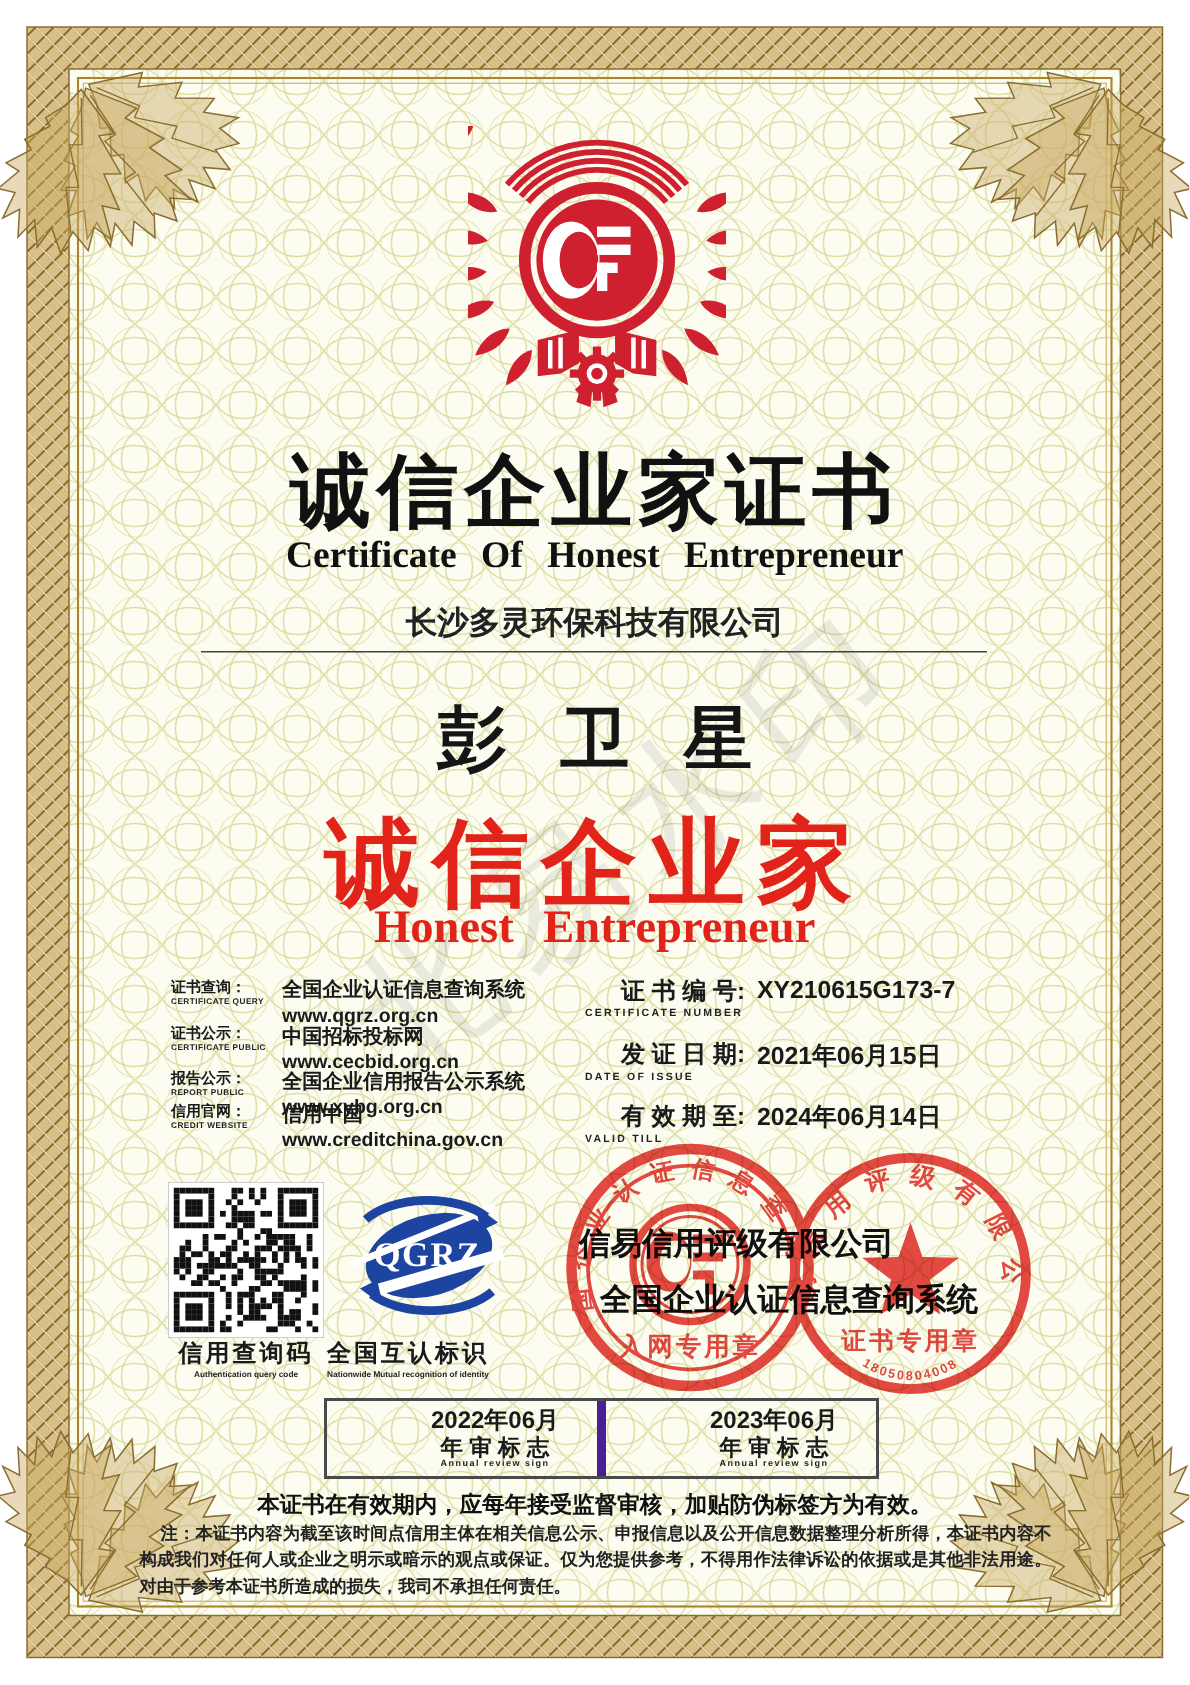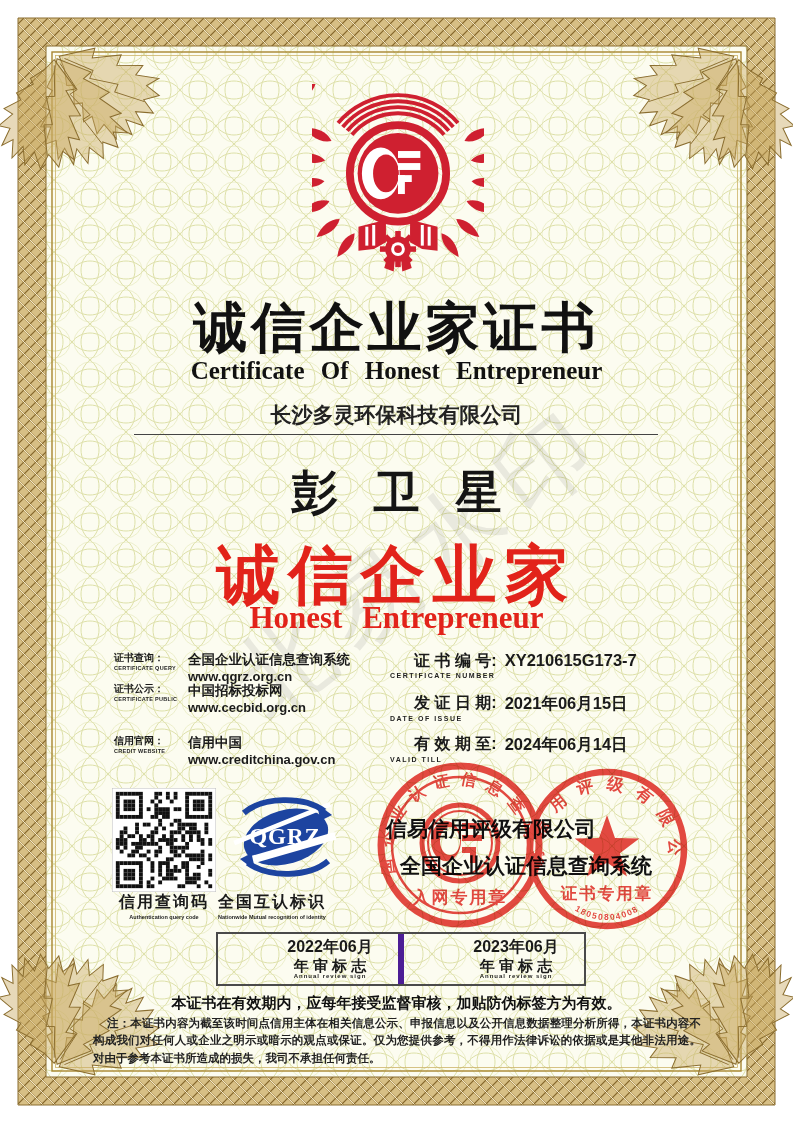--- a/index.html
+++ b/index.html
@@ -168,20 +168,30 @@
       </div>
   </div>
   <div class="abs qrow" style="top:682px">
     <div class="qlab">
         <div class="cn">证书公示：</div>
       <div class="en">CERTIFICATE PUBLIC</div>
       </div>
     <div class="qval">
         <div class="v">中国招标投标网</div>
       <div class="u">www.cecbid.org.cn</div>
+      </div>
+  </div>
+  <div class="abs qrow" style="top:712px">
+    <div class="qlab">
+        <div class="cn">报告公示：</div>
+      <div class="en">REPORT PUBLIC</div>
+      </div>
+    <div class="qval">
+        <div class="v">全国企业信用报告公示系统</div>
+      <div class="u">www.xybg.org.cn</div>
       </div>
   </div>
   <div class="abs qrow" style="top:734px">
     <div class="qlab">
         <div class="cn">信用官网：</div>
       <div class="en">CREDIT WEBSITE</div>
       </div>
     <div class="qval">
         <div class="v">信用中国</div>
       <div class="u">www.creditchina.gov.cn</div>

